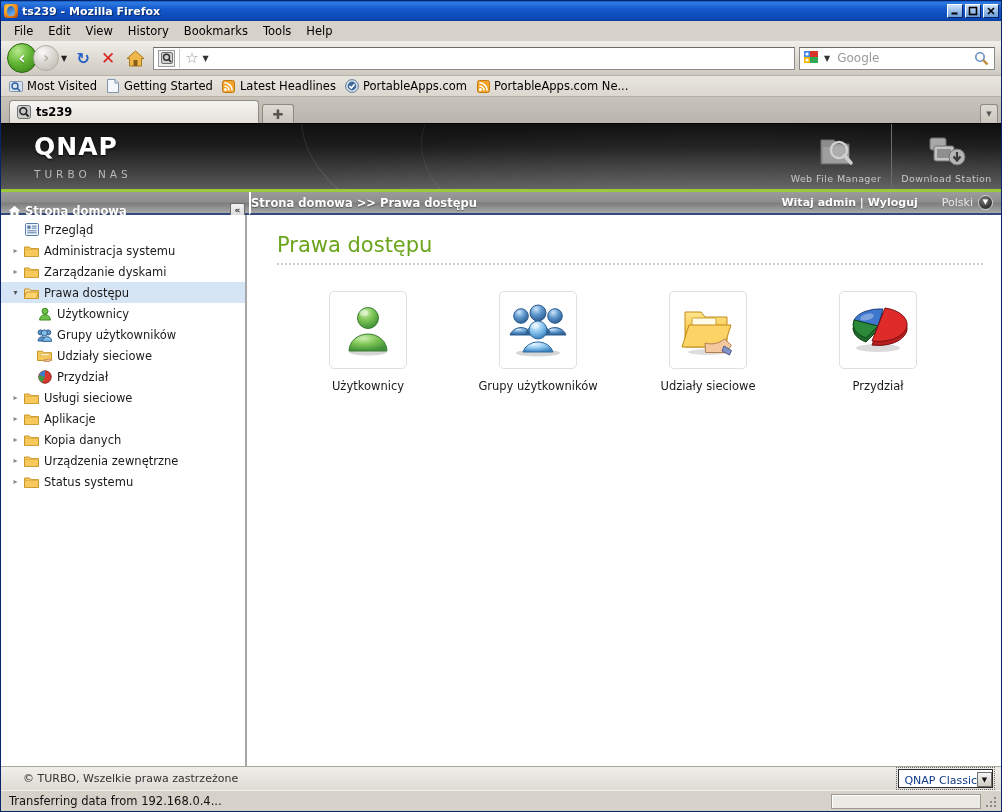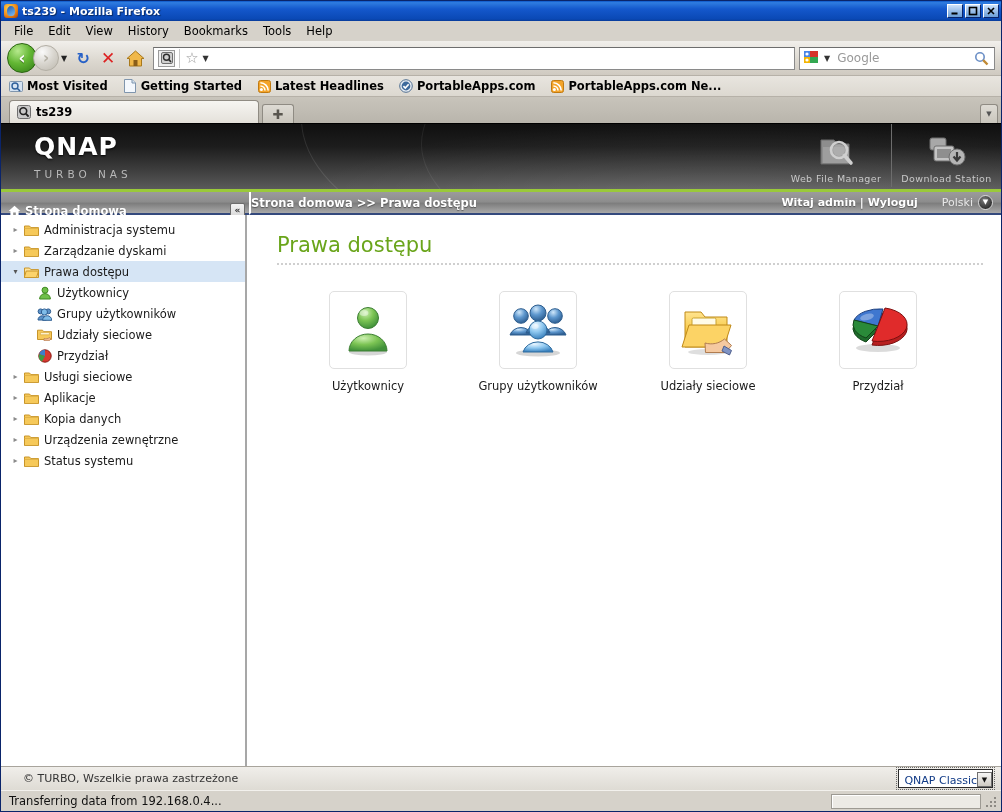--- a/index.html
+++ b/index.html
@@ -120,21 +120,21 @@
     width: 16px; height: 16px; margin-right: 2px; flex:0 0 auto;
     position: relative; background: #fff;
   }
   #searchbox .ph { flex: 1 1 auto; color: #999; font-size: 12px; padding-left: 4px; }
   #searchbox .mag { font-size: 13px; color: #5a7fb5; margin-right: 2px; }
 
   
   #bookmarks {
     height: 21px; background: linear-gradient(to bottom,#e8e5df,#dcd8d0);
     display: flex; align-items: center; padding-left: 6px;
-    border-bottom: 1px solid #b6b1a8; flex: 0 0 auto; gap: 8px; font-weight: bold;
+    border-bottom: 1px solid #b6b1a8; flex: 0 0 auto; gap: 2px;
   }
   .bm { display: flex; align-items: center; padding: 1px 5px 1px 2px; font-size: 11.5px; color: #000; }
   .bm .bmi { width: 14px; height: 14px; margin-right: 4px; flex:0 0 auto; display:flex; align-items:center; justify-content:center; }
 
   
   #tabstrip {
     height: 26px; background: linear-gradient(to bottom,#c8c4bb,#b9b5ac);
     display: flex; align-items: flex-end; padding-left: 8px;
     flex: 0 0 auto; position: relative;
   }
@@ -574,20 +574,31 @@
           <span id="langname">Polski</span>
           <span id="langarrow">▼</span>
         </span>
       </div>
     </div>
 
     <div id="pagebody">
 
       <div id="sidebar">
 
+        <div class="tnode">
+          <span class="arrow"></span>
+          <span class="tic">
+            <svg width="14" height="13" viewBox="0 0 14 13">
+              <rect x="0.5" y="0.5" width="13" height="12" rx="1" fill="#eef3fa" stroke="#5a7fa8"></rect>
+              <rect x="2.3" y="2.6" width="3.4" height="3.2" fill="#5a7fa8"></rect>
+              <path d="M7 3.2 h4.6 M7 5.2 h4.6 M2.3 7.8 h9.3 M2.3 9.8 h9.3" stroke="#5a7fa8" stroke-width="1"></path>
+            </svg>
+          </span>
+          <span class="tlbl">Przegląd</span>
+        </div>
 
         <div class="tnode">
           <span class="arrow">▸</span>
           <span class="tic">
             <svg width="15" height="12" viewBox="0 0 15 12">
               <path d="M0.5 2 h5 l1.4 1.6 h7.6 v8 h-14 z" fill="#f6c95a" stroke="#c8952a"></path>
               <path d="M0.5 4.4 h14" stroke="#e0b248"></path>
             </svg>
           </span>
           <span class="tlbl">Administracja systemu</span>

